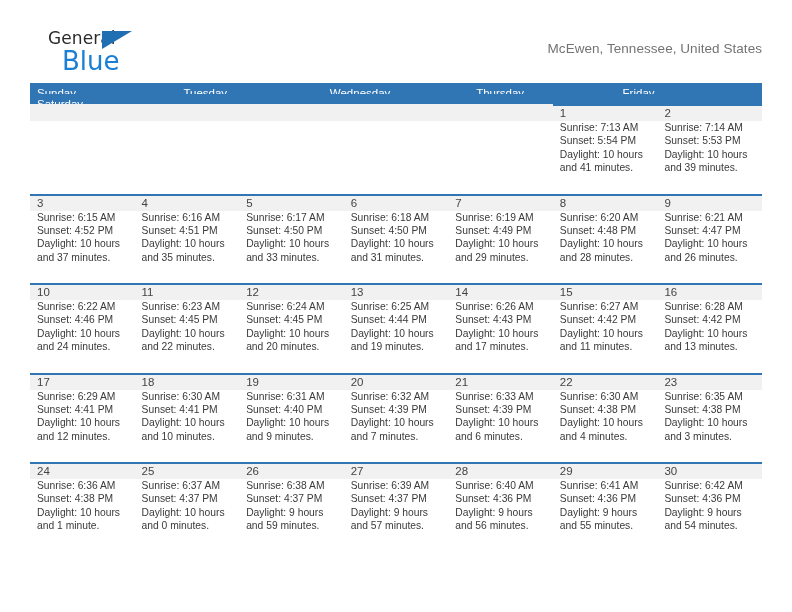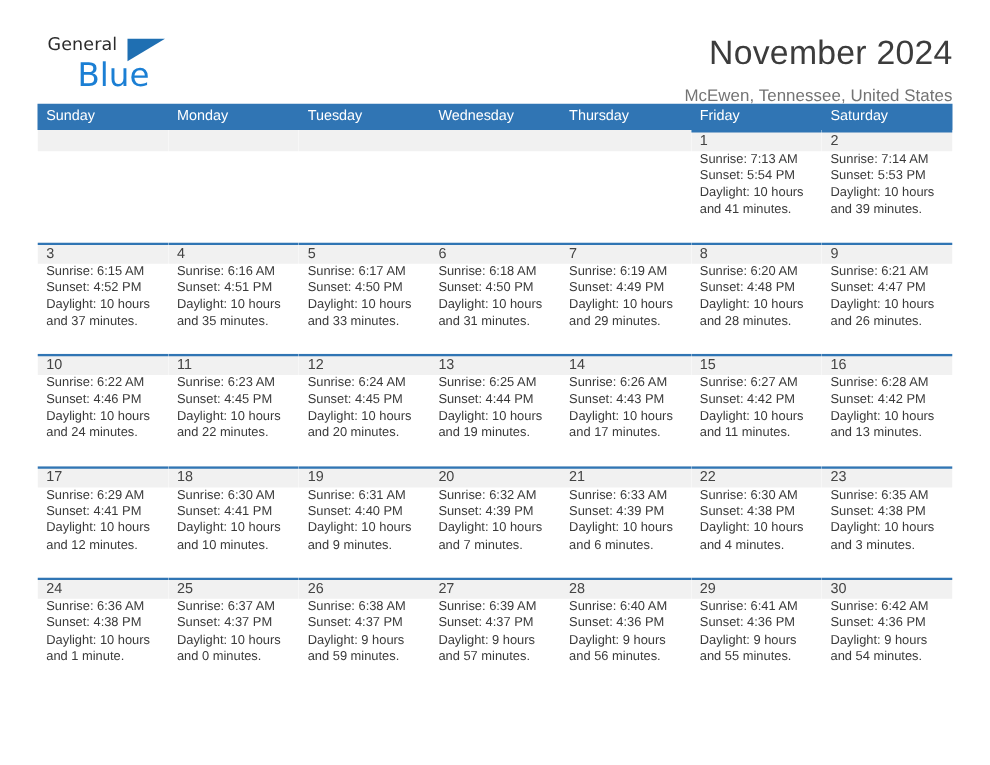--- a/index.html
+++ b/index.html
@@ -32,23 +32,23 @@
     box-sizing: border-box;
   }
   .logo {
     position: relative;
     width: 120px;
     height: 46px;
     flex: 0 0 auto;
   }
   .logo-general {
     position: absolute;
-    left: 8px;
+    left: 18px;
     top: 0px;
-    font-size: 14px;
+    font-size: 17px;
     letter-spacing: .1px;
     color: #2b2b2b;
     font-family: "DejaVu Sans", sans-serif;
   }
   .logo-blue {
     position: absolute;
     left: 32px;
     top: 18px;
     font-size: 26px;
     color: #1b7fd4;
@@ -83,21 +83,21 @@
     letter-spacing: .05px;
   }
 
   
   .calendar {
     margin-top: 13px;
     width: 732px;
   }
   .weekdays {
     display: grid;
-    grid-template-columns: repeat(7, 1fr);
+    grid-template-columns: repeat(5, 1fr);
     background: #3075b4;
     height: 21px;
   }
   .weekday {
     color: #ffffff;
     font-size: 11.5px;
     line-height: 21px;
     padding-left: 7px;
     box-sizing: border-box;
     overflow: hidden;
@@ -152,30 +152,28 @@
 
   <div class="top">
 
     <div class="logo">
       <span class="logo-general">General</span>
       <span class="logo-tri"></span>
       <span class="logo-blue">Blue</span>
     </div>
 
     <div class="titles">
-      <h1 class="month-title">November 2024</h1>
       <div class="location">McEwen, Tennessee, United States</div>
     </div>
 
   </div>
 
   <div class="calendar">
     <div class="weekdays" id="weekday-row">
         <div class="weekday">Sunday</div>
-        <div class="weekday">Monday</div>
         <div class="weekday">Tuesday</div>
         <div class="weekday">Wednesday</div>
         <div class="weekday">Thursday</div>
         <div class="weekday">Friday</div>
         <div class="weekday">Saturday</div>
       </div>
     <div id="weeks-container">
         <div class="week">
           <div class="cell empty">
             <div class="daynum-strip"></div>

